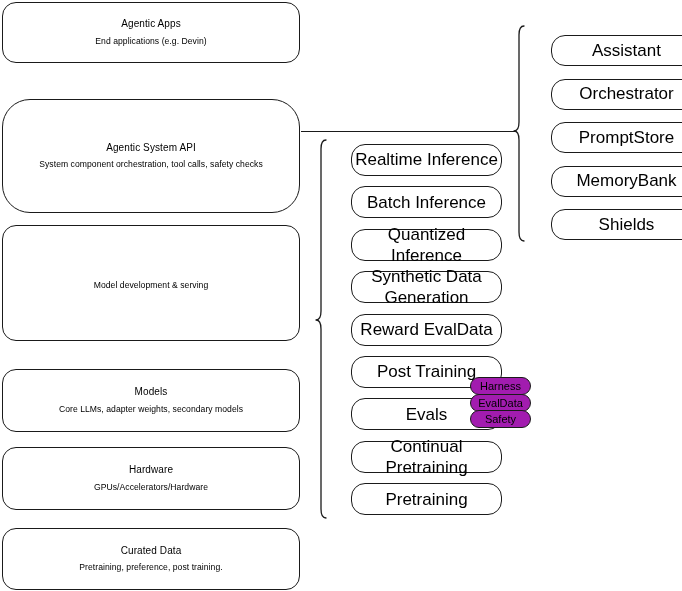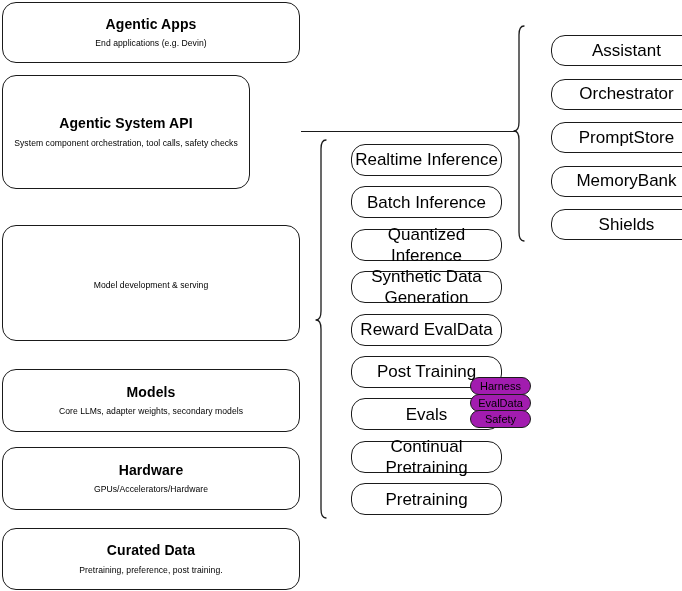--- a/index.html
+++ b/index.html
@@ -33,23 +33,22 @@
     justify-content: center;
     text-align: center;
     line-height: 1.25;
   }
 
   
   .layer {
     border-radius: 14px;
   }
   .layer .title {
-    font-size: 14px;
+    font-size: 10px;
     letter-spacing: 0.1px;
-    font-weight: bold;
   }
   .layer .subtitle {
     font-size: 8.6px;
     margin-top: 5px;
     letter-spacing: 0.05px;
   }
 
   
   .chip {
     font-size: 17px;
@@ -96,21 +95,21 @@
 </head>
 <body>
 
 <div id="canvas">
 
   <div id="layer-stack">
       <div class="node layer" style="left: 2px; top: 2px; width: 298px; height: 61px;">
         <div class="title">Agentic Apps</div>
         <div class="subtitle">End applications (e.g. Devin)</div>
       </div>
-      <div class="node layer" style="left: 2px; top: 75px; width: 248px; height: 114px;">
+      <div class="node layer" style="left: 2px; top: 99px; width: 298px; height: 114px; border-radius: 28px;">
         <div class="title">Agentic System API</div>
         <div class="subtitle">System component orchestration, tool calls, safety checks</div>
       </div>
       <div class="node layer" style="left: 2px; top: 225px; width: 298px; height: 116px;">
         <div class="subtitle">Model development &amp; serving</div>
       </div>
       <div class="node layer" style="left: 2px; top: 369px; width: 298px; height: 63px;">
         <div class="title">Models</div>
         <div class="subtitle">Core LLMs, adapter weights, secondary models</div>
       </div>

